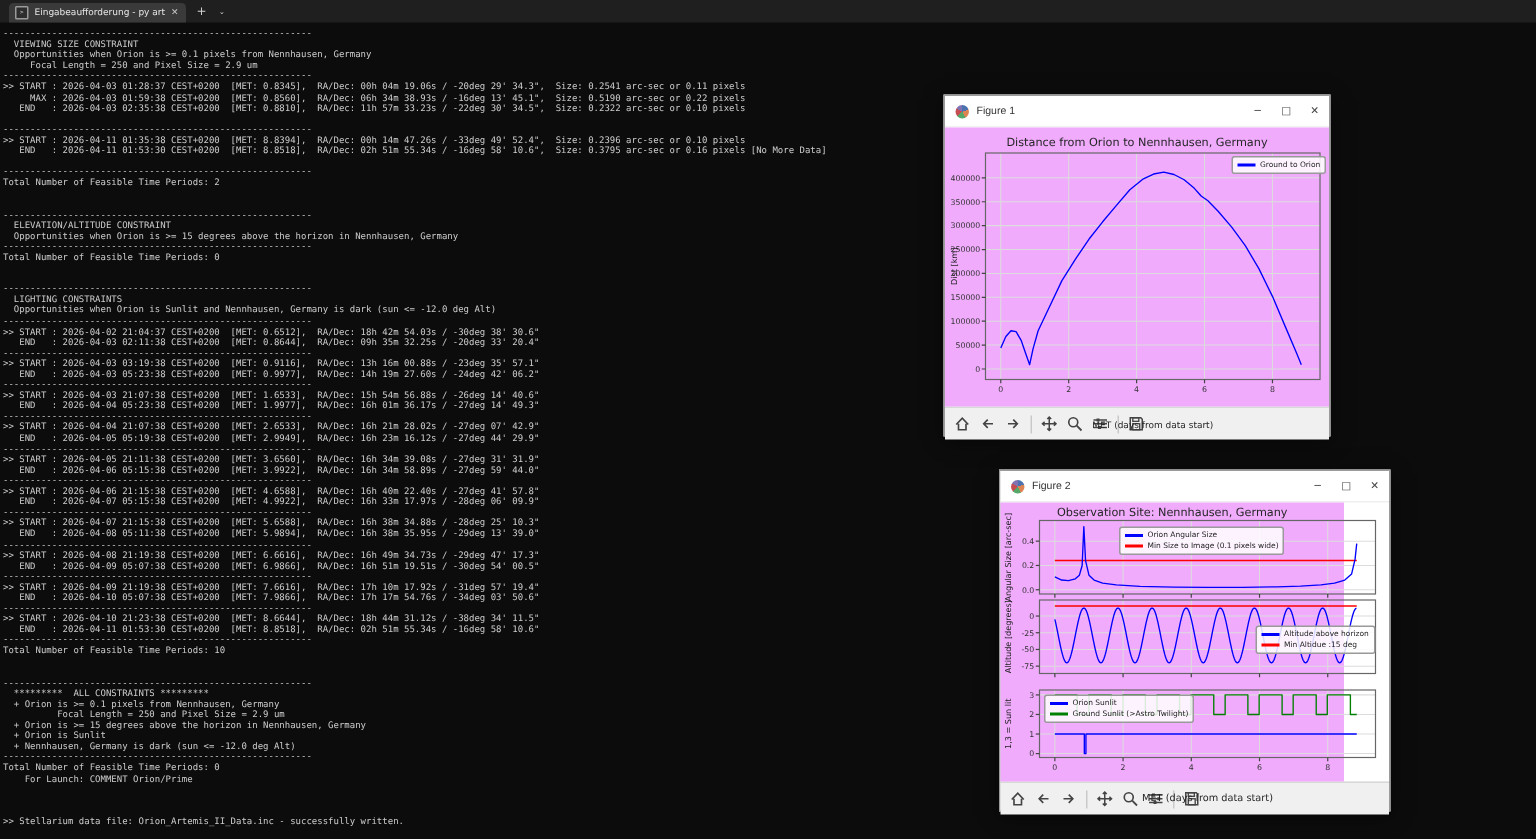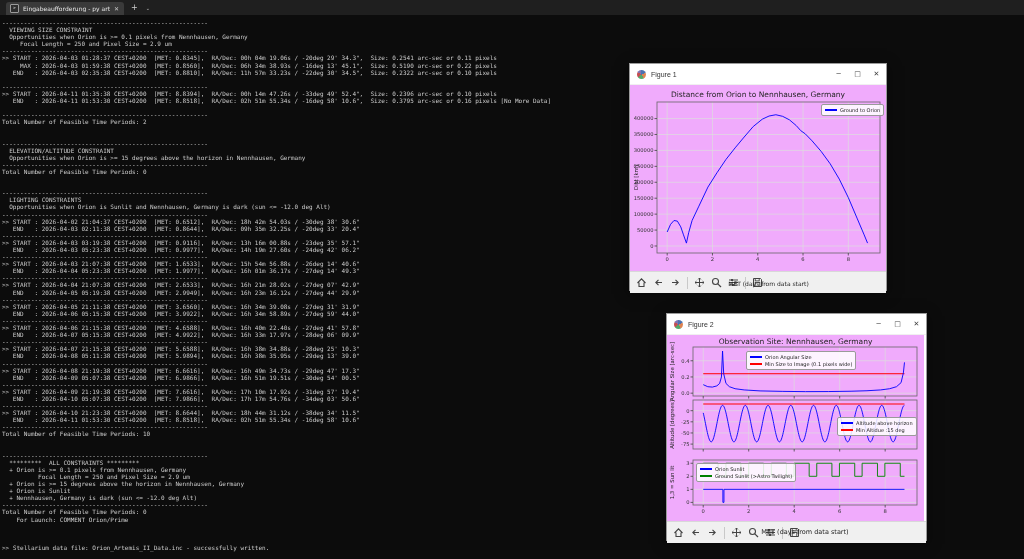--- a/index.html
+++ b/index.html
@@ -256,21 +256,21 @@
 <div class="figwin" style="left:666px;top:313px;width:261px;height:228px;">
   <div class="titlebar">
     <span class="mpl-ico"></span>
     <span class="wtitle">Figure 2</span>
     <span class="winbtns">
       <span class="winbtn">─</span>
       <span class="winbtn">□</span>
       <span class="winbtn">✕</span>
     </span>
   </div>
-  <div class="canvas" style="width:257px;height:186px;">
+  <div class="canvas" style="width:229px;height:186px;">
     <div class="ctitle" style="top:2px;">Observation Site: Nennhausen, Germany</div>
     <svg id="svg-fig2" width="259" height="186">
         <line x1="36.233502538071065" y1="12" x2="36.233502538071065" y2="61" stroke="#dcdcdc" stroke-width="0.7"></line>
         <line x1="81.71573604060914" y1="12" x2="81.71573604060914" y2="61" stroke="#dcdcdc" stroke-width="0.7"></line>
         <line x1="127.19796954314721" y1="12" x2="127.19796954314721" y2="61" stroke="#dcdcdc" stroke-width="0.7"></line>
         <line x1="172.6802030456853" y1="12" x2="172.6802030456853" y2="61" stroke="#dcdcdc" stroke-width="0.7"></line>
         <line x1="218.16243654822333" y1="12" x2="218.16243654822333" y2="61" stroke="#dcdcdc" stroke-width="0.7"></line>
         <line x1="26" y1="58.16528925619835" x2="250" y2="58.16528925619835" stroke="#dcdcdc" stroke-width="0.7"></line>
         <line x1="26" y1="41.966942148760324" x2="250" y2="41.966942148760324" stroke="#dcdcdc" stroke-width="0.7"></line>
         <line x1="26" y1="25.768595041322307" x2="250" y2="25.768595041322307" stroke="#dcdcdc" stroke-width="0.7"></line>

